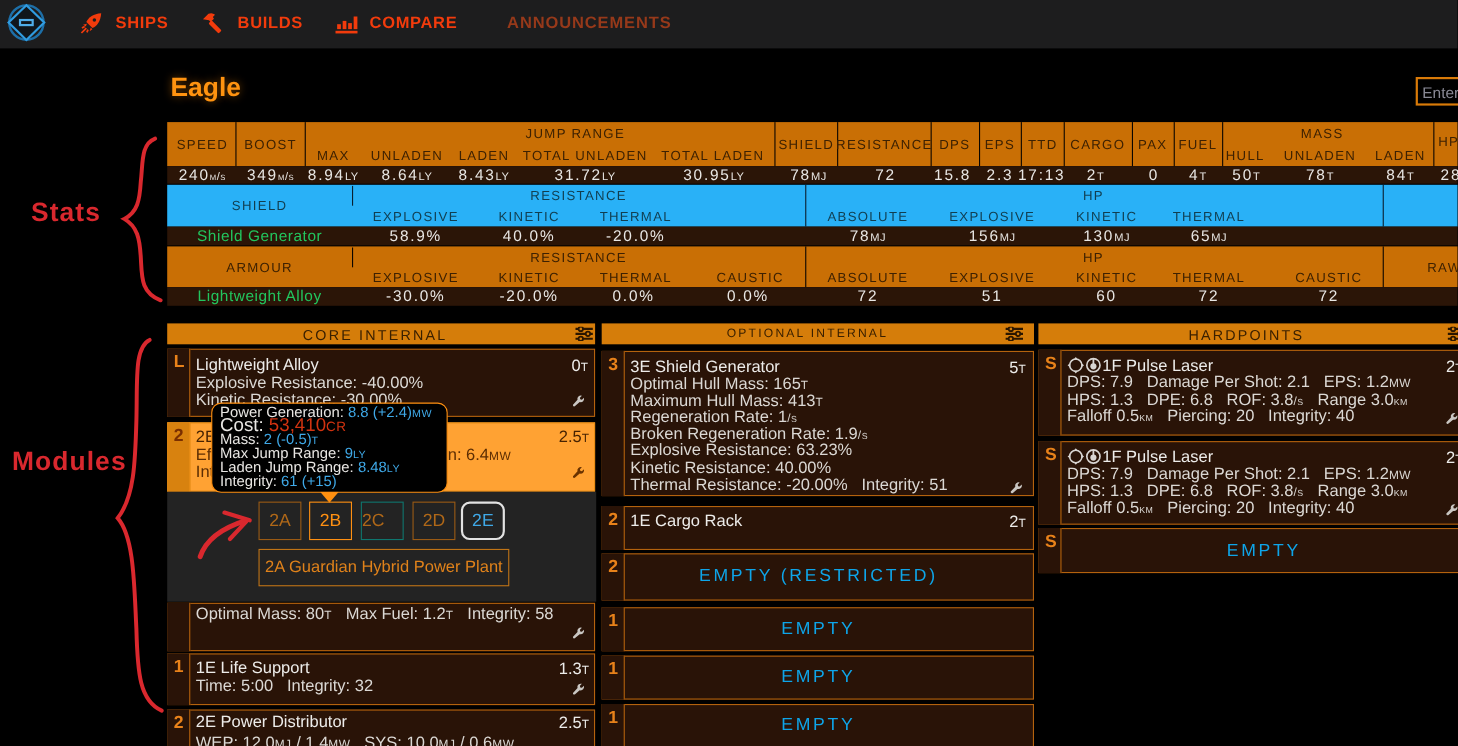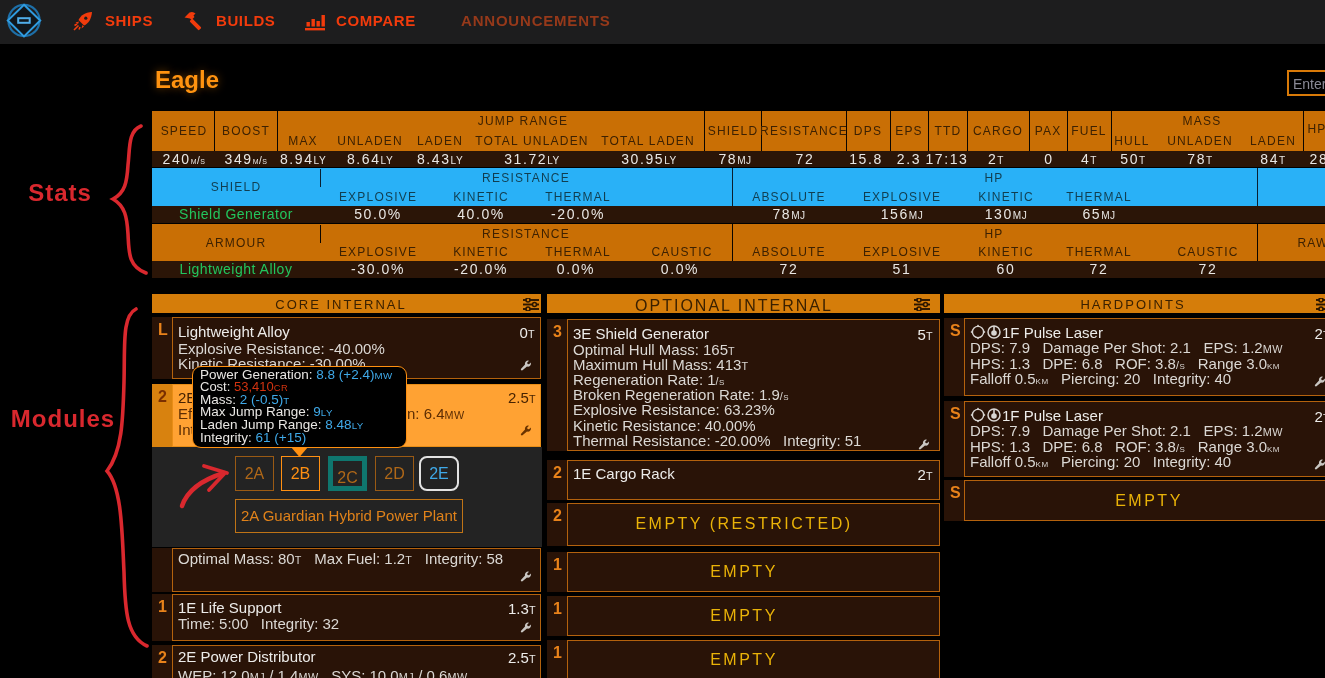--- a/index.html
+++ b/index.html
@@ -6,21 +6,21 @@
 .a{position:absolute}
 .c{transform:translateX(-50%)}
 .r{transform:translateX(-100%)}
 .u{font-size:72%;font-variant:small-caps;letter-spacing:0.5px}
 .hdrtxt{color:#3d2102;font-size:12px;letter-spacing:1.2px;white-space:nowrap}
 .bluetxt{color:#113e50;font-size:12px;letter-spacing:1.2px;white-space:nowrap}
 .val{color:#e9e7e4;font-size:14px;letter-spacing:1.6px;white-space:nowrap}
 .vname{color:#22c55e;font-size:14px;letter-spacing:0.5px;white-space:nowrap}
 .mname{color:#edecea;font-size:15px;white-space:nowrap}
 .mdet{color:#dbd8d4;font-size:15px;white-space:nowrap}
-.empty{color:#eab308;font-size:16px;letter-spacing:2.5px;white-space:nowrap}
+.empty{color:#0ea5e9;font-size:16px;letter-spacing:2.5px;white-space:nowrap}
 .ttB{color:#3fa9e8}.ttR{color:#d23310}
 </style></head><body>
 <div class="a " style="left:0;top:0;width:1325px;height:44px;background:#1d1d1e"></div>
 <svg class="a" style="left:6px;top:3px" width="36" height="36" viewBox="0 0 36 36">
 <circle cx="18" cy="17.5" r="15.6" fill="none" stroke="#1d6fa8" stroke-width="2.2"></circle>
 <path d="M18 1.8 L34.2 17.5 L18 33.4 L1.8 17.5 Z" fill="#10161c" stroke="#2f9be0" stroke-width="2"></path>
 <rect x="12.2" y="15.2" width="11.5" height="4.6" fill="none" stroke="#4fadea" stroke-width="2"></rect>
 </svg>
 <svg class="a" style="left:71px;top:9px" width="24" height="24" viewBox="0 0 24 24">
 <path d="M21 3 C14 3.5 9.5 6.5 7.5 11 L13 16.5 C17.5 14.5 20.5 10 21 3 Z" fill="#f23b0c"></path>
@@ -109,21 +109,21 @@
 <div class="a bluetxt c" style="left:526px;top:171px">RESISTANCE</div>
 <div class="a bluetxt c" style="left:994px;top:171px">HP</div>
 <div class="a bluetxt c" style="left:378px;top:190px">EXPLOSIVE</div>
 <div class="a bluetxt c" style="left:481px;top:190px">KINETIC</div>
 <div class="a bluetxt c" style="left:578px;top:190px">THERMAL</div>
 <div class="a bluetxt c" style="left:789px;top:190px">ABSOLUTE</div>
 <div class="a bluetxt c" style="left:902px;top:190px">EXPLOSIVE</div>
 <div class="a bluetxt c" style="left:1006px;top:190px">KINETIC</div>
 <div class="a bluetxt c" style="left:1099px;top:190px">THERMAL</div>
 <div class="a vname c" style="left:236px;top:206px;line-height:17px">Shield Generator</div>
-<div class="a val c" style="left:378px;top:206px;line-height:17px">50.0%</div>
+<div class="a val c" style="left:378px;top:206px;line-height:17px">58.9%</div>
 <div class="a val c" style="left:481px;top:206px;line-height:17px">40.0%</div>
 <div class="a val c" style="left:578px;top:206px;line-height:17px">-20.0%</div>
 <div class="a val c" style="left:789px;top:206px;line-height:17px">78<span class="u">MJ</span></div>
 <div class="a val c" style="left:902px;top:206px;line-height:17px">156<span class="u">MJ</span></div>
 <div class="a val c" style="left:1006px;top:206px;line-height:17px">130<span class="u">MJ</span></div>
 <div class="a val c" style="left:1099px;top:206px;line-height:17px">65<span class="u">MJ</span></div>
 <div class="a " style="left:152px;top:224px;width:1173px;height:37px;background:#c96f05"></div>
 <div class="a " style="left:152px;top:261px;width:1173px;height:17px;background:#2b1507"></div>
 <div class="a " style="left:320px;top:225px;width:1px;height:18px;background:#0a0500"></div>
 <div class="a " style="left:732px;top:224px;width:1px;height:37px;background:#0a0500"></div>
@@ -180,21 +180,21 @@
 <div class="a r" style="left:536px;top:389px;color:#472302;font-size:15px">2.5<span class="u">T</span></div>
 <div class="a " style="left:178px;top:405px;color:#5c2d03;font-size:15px;white-space:nowrap">Eff</div>
 <div class="a " style="left:407px;top:405px;color:#5c2d03;font-size:15px;white-space:nowrap">n: 6.4<span class="u">MW</span></div>
 <div class="a " style="left:178px;top:421px;color:#5c2d03;font-size:15px;white-space:nowrap">Int</div>
 <div class="a" style="left:519px;top:423px"><svg width="13" height="13" viewBox="0 0 13 13">
       <path d="M3.8 11.1 a1.15 1.15 0 0 1 -1.9 -1.2 L6.0 5.5 a3.1 3.1 0 0 1 4.0 -3.8 L8.2 3.5 l0.3 1.5 1.5 0.3 1.8-1.8 a3.1 3.1 0 0 1 -3.8 4.0 z" fill="#6a3300"></path>
     </svg></div>
 <div class="a " style="left:152px;top:447px;width:390px;height:100px;background:#232323"></div>
 <div class="a " style="left:235px;top:456px;width:39px;height:35px;border:1px solid #9a5a14;text-align:center;line-height:33px;color:#b06818;font-size:16px">2A</div>
 <div class="a " style="left:281px;top:456px;width:39px;height:35px;border:1px solid #ff9012;text-align:center;line-height:33px;color:#ff9012;font-size:16px">2B</div>
-<div class="a " style="left:328px;top:456px;width:39px;height:35px;border:5px solid #0f766e;text-align:center;line-height:33px;color:#b06818;font-size:16px">2C</div>
+<div class="a " style="left:328px;top:456px;width:39px;height:35px;border:1px solid #0f766e;text-align:left;line-height:33px;color:#b06818;font-size:16px">2C</div>
 <div class="a " style="left:375px;top:456px;width:39px;height:35px;border:1px solid #9a5a14;text-align:center;line-height:33px;color:#b06818;font-size:16px">2D</div>
 <div class="a " style="left:419px;top:456px;width:40px;height:35px;border:2px solid #e2e2e2;border-radius:8px;text-align:center;line-height:31px;color:#3fa9e8;font-size:16px">2E</div>
 <div class="a " style="left:235px;top:499px;width:228px;height:34px;border:1px solid #c07416;text-align:center;line-height:32px;color:#e0821a;font-size:15px;white-space:nowrap">2A Guardian Hybrid Power Plant</div>
 <div class="a " style="left:152px;top:548px;width:389px;height:44px;background:#291307;border:1px solid #b4620d"></div>
 <div class="a " style="left:152px;top:548px;width:21px;height:44px;background:#291307;border-right:1px solid #b4620d"></div>
 <div class="a mdet" style="left:178px;top:550px">Optimal Mass: 80<span class="u">T</span>&nbsp;&nbsp; Max Fuel: 1.2<span class="u">T</span>&nbsp;&nbsp; Integrity: 58</div>
 <div class="a" style="left:519px;top:569px"><svg width="13" height="13" viewBox="0 0 13 13">
       <path d="M3.8 11.1 a1.15 1.15 0 0 1 -1.9 -1.2 L6.0 5.5 a3.1 3.1 0 0 1 4.0 -3.8 L8.2 3.5 l0.3 1.5 1.5 0.3 1.8-1.8 a3.1 3.1 0 0 1 -3.8 4.0 z" fill="#c9c6c2"></path>
     </svg></div>
 <div class="a " style="left:152px;top:594px;width:389px;height:47px;background:#291307;border:1px solid #b4620d"></div>
@@ -206,21 +206,21 @@
 <div class="a" style="left:519px;top:620px"><svg width="13" height="13" viewBox="0 0 13 13">
       <path d="M3.8 11.1 a1.15 1.15 0 0 1 -1.9 -1.2 L6.0 5.5 a3.1 3.1 0 0 1 4.0 -3.8 L8.2 3.5 l0.3 1.5 1.5 0.3 1.8-1.8 a3.1 3.1 0 0 1 -3.8 4.0 z" fill="#c9c6c2"></path>
     </svg></div>
 <div class="a " style="left:152px;top:645px;width:389px;height:62px;background:#291307;border:1px solid #b4620d"></div>
 <div class="a " style="left:152px;top:645px;width:21px;height:62px;background:#291307;border-right:1px solid #b4620d"></div>
 <div class="a " style="left:158px;top:650px;color:#e8821a;font-size:16px;font-weight:bold;line-height:16px">2</div>
 <div class="a mname" style="left:178px;top:648px">2E Power Distributor</div>
 <div class="a mname r" style="left:536px;top:649px">2.5<span class="u">T</span></div>
 <div class="a mdet" style="left:178px;top:667px">WEP: 12.0<span class="u">MJ</span> / 1.4<span class="u">MW</span>&nbsp;&nbsp; SYS: 10.0<span class="u">MJ</span> / 0.6<span class="u">MW</span></div>
 <div class="a " style="left:547px;top:294px;width:393px;height:19px;background:#d57d0a"></div>
-<div class="a c" style="left:734px;top:297px;color:#3a2000;font-size:16px;letter-spacing:2px;white-space:nowrap">OPTIONAL INTERNAL</div>
+<div class="a c" style="left:734px;top:297px;color:#3a2000;font-size:11px;letter-spacing:2px;white-space:nowrap">OPTIONAL INTERNAL</div>
 <div class="a" style="left:914px;top:297px"><svg width="16" height="13" viewBox="0 0 16 13">
 <g stroke="#2a1600" stroke-width="1.9" fill="none">
 <line x1="0" y1="2" x2="16" y2="2"></line>
         <line x1="0" y1="6.5" x2="16" y2="6.5"></line>
         <line x1="0" y1="11" x2="16" y2="11"></line>
 </g>
 <circle cx="5" cy="2" r="2" fill="#d57d0a" stroke="#2a1600" stroke-width="1.6"></circle>
 <circle cx="11.5" cy="6.5" r="2" fill="#d57d0a" stroke="#2a1600" stroke-width="1.6"></circle>
 <circle cx="5" cy="11" r="2" fill="#d57d0a" stroke="#2a1600" stroke-width="1.6"></circle>
 </svg></div>
@@ -310,21 +310,21 @@
     </svg></div>
 <div class="a " style="left:944px;top:480px;width:394px;height:41px;background:#291307;border:1px solid #b4620d"></div>
 <div class="a " style="left:944px;top:480px;width:21px;height:41px;background:#291307;border-right:1px solid #b4620d"></div>
 <div class="a " style="left:950px;top:485px;color:#e8821a;font-size:16px;font-weight:bold;line-height:16px">S</div>
 <div class="a empty c" style="left:1149px;top:492px">EMPTY</div>
 <div class="a " style="left:192px;top:366px;width:215px;height:82px;background:#000;border:1px solid #ff9010;border-radius:9px;z-index:40"></div>
 <svg class="a" style="left:291px;top:447px;z-index:41" width="17" height="10" viewBox="0 0 17 10">
     <path d="M0 0 L17 0 L8.5 10 Z" fill="#ff9010"></path>
   </svg>
 <div class="a " style="left:200px;top:368.5px;color:#e8e6e3;font-size:13.5px;line-height:12.6px;white-space:nowrap;z-index:42">Power Generation: <span class="ttB">8.8 (+2.4)<span class="u">MW</span></span></div>
-<div class="a " style="left:200px;top:381.1px;color:#e8e6e3;font-size:13px;line-height:12.6px;white-space:nowrap;z-index:42">Cost: <span class="ttR">53,410<span class="u">CR</span></span></div>
+<div class="a " style="left:200px;top:381.1px;color:#e8e6e3;font-size:17px;line-height:12.6px;white-space:nowrap;z-index:42">Cost: <span class="ttR">53,410<span class="u">CR</span></span></div>
 <div class="a " style="left:200px;top:393.7px;color:#e8e6e3;font-size:13.5px;line-height:12.6px;white-space:nowrap;z-index:42">Mass: <span class="ttB">2 (-0.5)<span class="u">T</span></span></div>
 <div class="a " style="left:200px;top:406.3px;color:#e8e6e3;font-size:13.5px;line-height:12.6px;white-space:nowrap;z-index:42">Max Jump Range: <span class="ttB">9<span class="u">LY</span></span></div>
 <div class="a " style="left:200px;top:418.9px;color:#e8e6e3;font-size:13.5px;line-height:12.6px;white-space:nowrap;z-index:42">Laden Jump Range: <span class="ttB">8.48<span class="u">LY</span></span></div>
 <div class="a " style="left:200px;top:431.5px;color:#e8e6e3;font-size:13.5px;line-height:12.6px;white-space:nowrap;z-index:42">Integrity: <span class="ttB">61 (+15)</span></div>
 <svg class="a" style="left:0;top:0;z-index:60" width="1325" height="678" viewBox="0 0 1325 678">
 <g fill="none" stroke="#d9282e" stroke-linecap="round">
 <path d="M141 126 C128 131 130 148 128 165 C127 182 125 193 113 199 C125 206 127 217 128 234 C129 252 128 266 146 273" stroke-width="3.6"></path>
 <path d="M136 309 C122 316 125 345 124 382 C123 420 122 452 107 471 C122 488 122 532 124 572 C125 612 127 637 147 646" stroke-width="3.6"></path>
 <path d="M182 506 C186 494 198 481 224 473" stroke-width="4.5"></path>
 <path d="M227 473 L204 466" stroke-width="3.8"></path>

